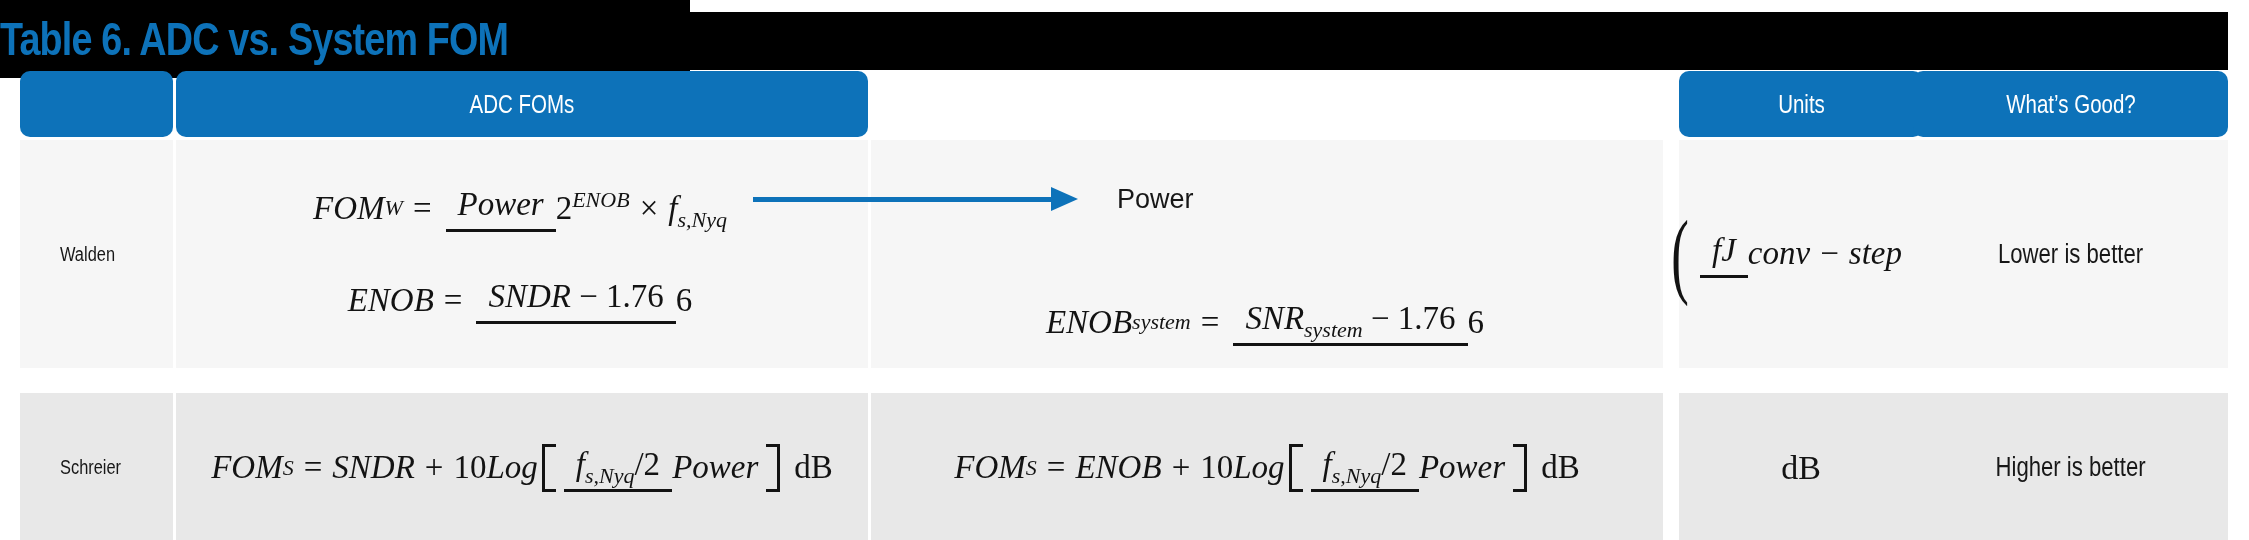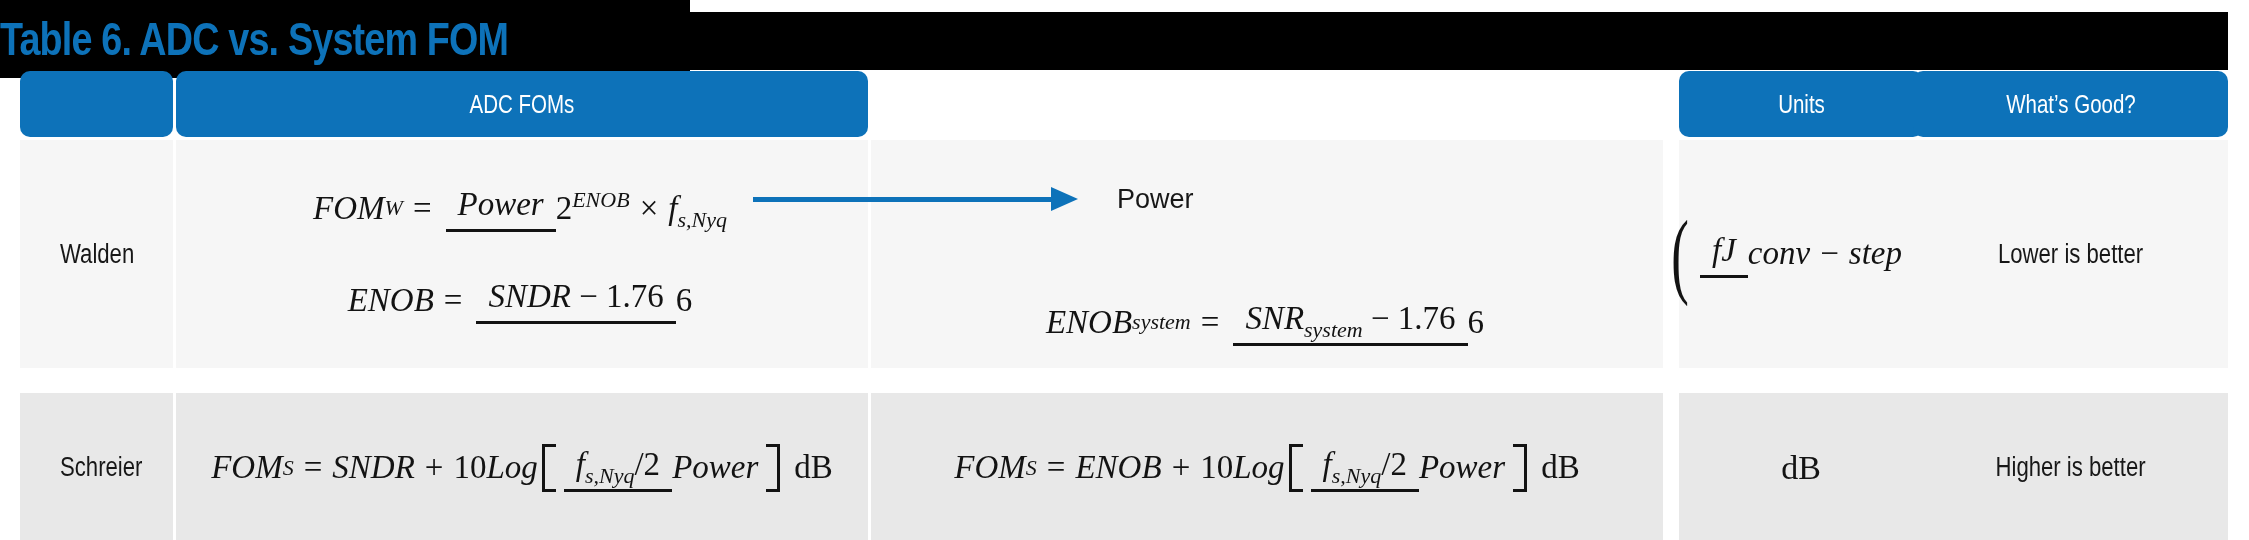--- a/index.html
+++ b/index.html
@@ -22,21 +22,21 @@
   .c2{left:176px;width:692px;}
   .c3{left:871px;width:792px;}
   .c4{left:1666px;width:244px;margin-left:13px;}
   .c5{left:1913px;width:315px;}
   .rh{top:71px;height:66px;}
   .r1{top:140px;height:228px;}
   .r2{top:393px;height:149px;}
   .head{background:var(--header_blue,#0d72b9);color:#fff;font-size:25px;border-radius:10px;}
   .light{background:var(--row_light,#f6f6f6);}
   .dark{background:var(--row_dark,#e8e8e8);}
-  .labelcell{justify-content:flex-start;padding-left:40px;box-sizing:border-box;font-size:27px;color:#171717;}
+  .labelcell{justify-content:flex-start;padding-left:40px;box-sizing:border-box;font-size:20px;color:#171717;}
   .goodcell{font-size:27px;color:#171717;}
 
   .vstack{flex-direction:column;justify-content:space-evenly;}
 
   
   .math{display:flex;align-items:center;justify-content:center;
         font-family:"Liberation Serif",serif;font-size:33px;color:#131313;white-space:nowrap;}
   .it{font-style:italic;}
   .up{font-style:normal;}
   .math sub{font-size:22px;font-style:italic;vertical-align:-8px;line-height:0;}

